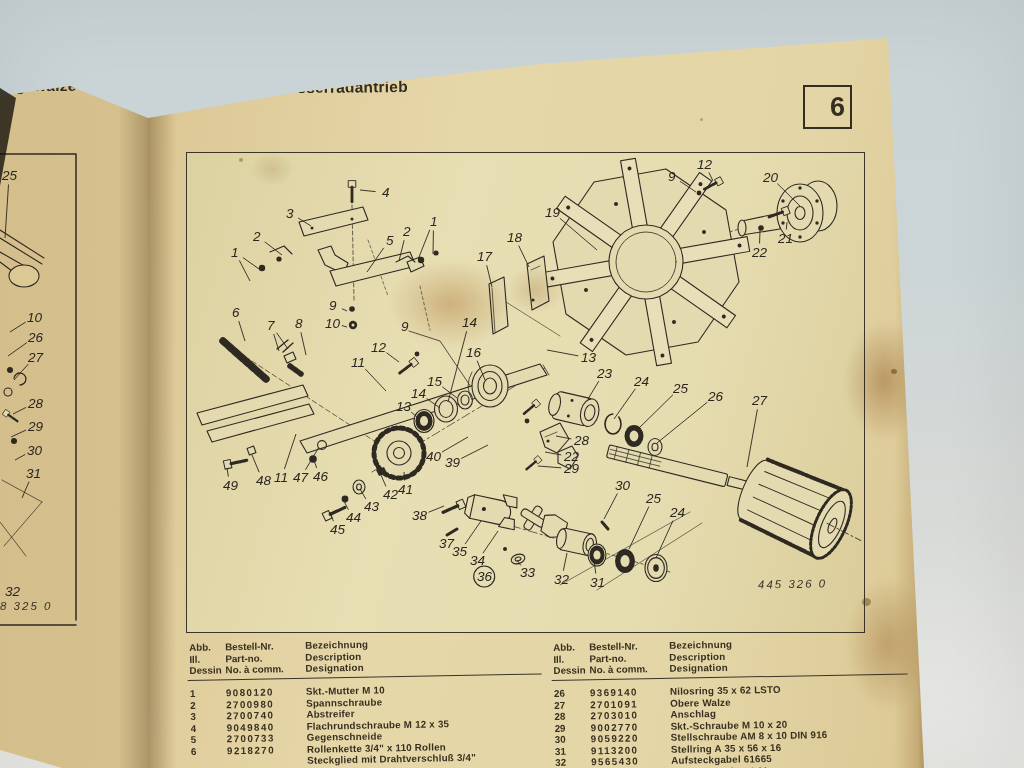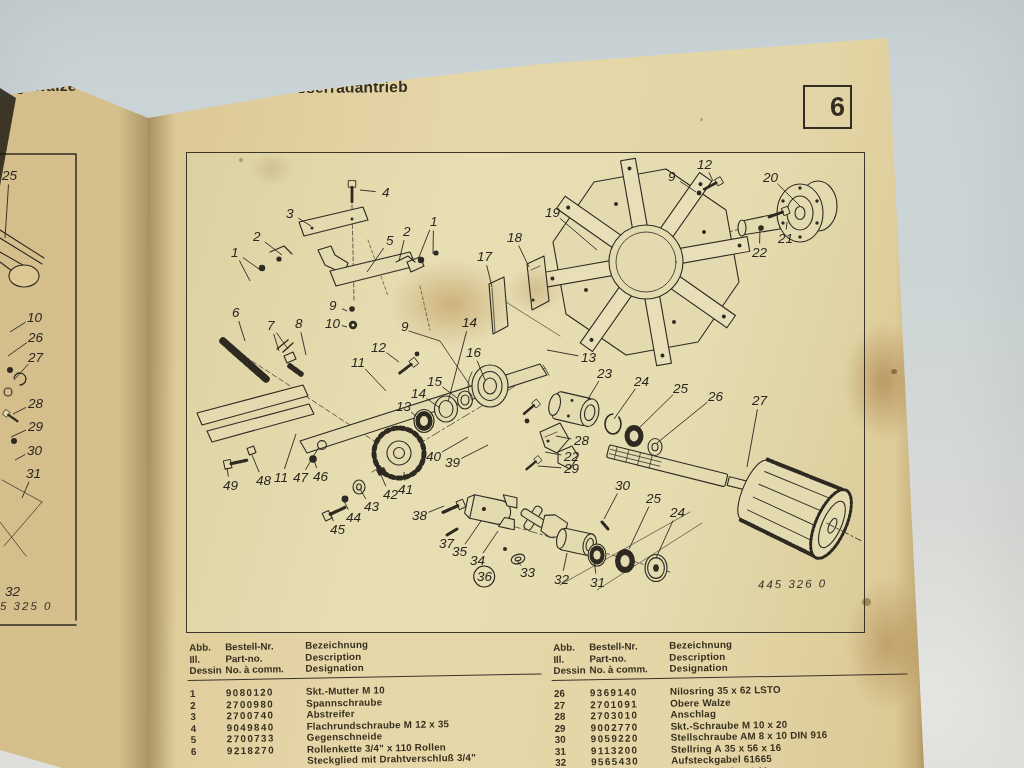--- a/index.html
+++ b/index.html
@@ -89,21 +89,21 @@
           <text x="28" y="408" class="lbl">28</text>
           <line x1="26.02628870996795" y1="430.0822963508596" x2="11" y2="437" class="ldr"></line>
           <text x="28" y="431" class="lbl">29</text>
           <line x1="25.237133416033032" y1="454.4912765256728" x2="15" y2="460" class="ldr"></line>
           <text x="27" y="455" class="lbl">30</text>
           <line x1="29.042402397322057" y1="481.6852702802722" x2="22" y2="498" class="ldr"></line>
           <text x="26" y="478" class="lbl">31</text>
           <text x="5" y="596" class="lbl">32</text>
         </g>
     </svg>
-    <div class="abs figcode fc-l">5 325 0</div>
+    <div class="abs figcode fc-l">8 325 0</div>
     <div class="abs spine-l"></div>
   </div>
 
   <div class="page page-right">
     <div class="abs head head-r">Messerrad, Messerradantrieb</div>
     <div class="abs chapter"><span>6</span></div>
     <div class="abs dbox"></div>
 
     <svg class="art" viewBox="0 0 1024 768">
       <defs>

